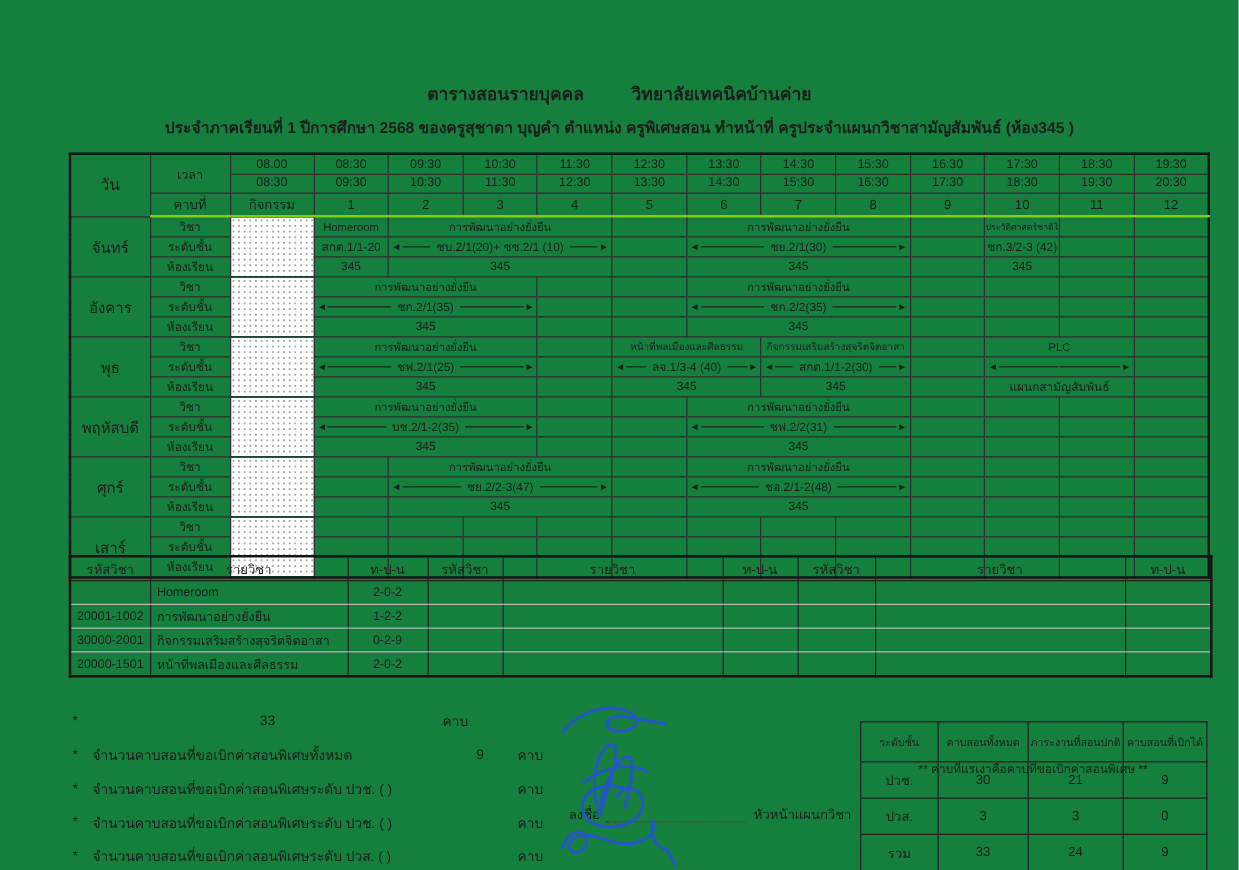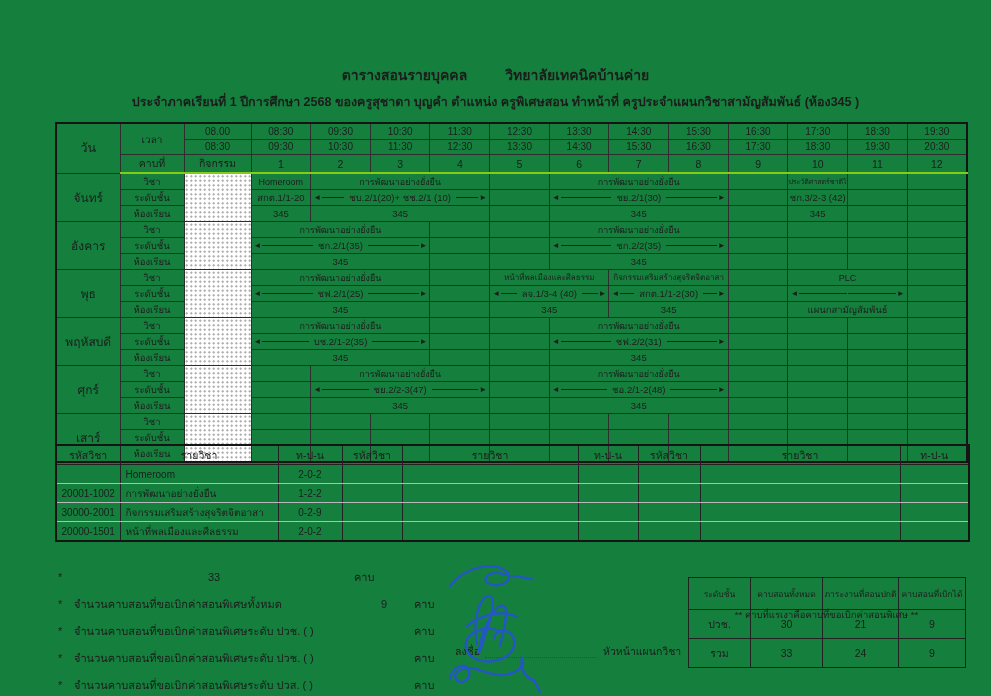--- a/index.html
+++ b/index.html
@@ -644,20 +644,26 @@
       <th>ภาระงานที่สอนปกติ</th>
       <th>คาบสอนที่เบิกได้</th>
     </tr>
     <tr>
       <td>ปวช.</td>
       <td>30</td>
       <td>21</td>
       <td>9</td>
     </tr>
     <tr>
+      <td>ปวส.</td>
+      <td>3</td>
+      <td>3</td>
+      <td>0</td>
+    </tr>
+    <tr>
       <td>รวม</td>
       <td>33</td>
       <td>24</td>
       <td>9</td>
     </tr>
   </tbody>
     </table>
 
 </div>
 

